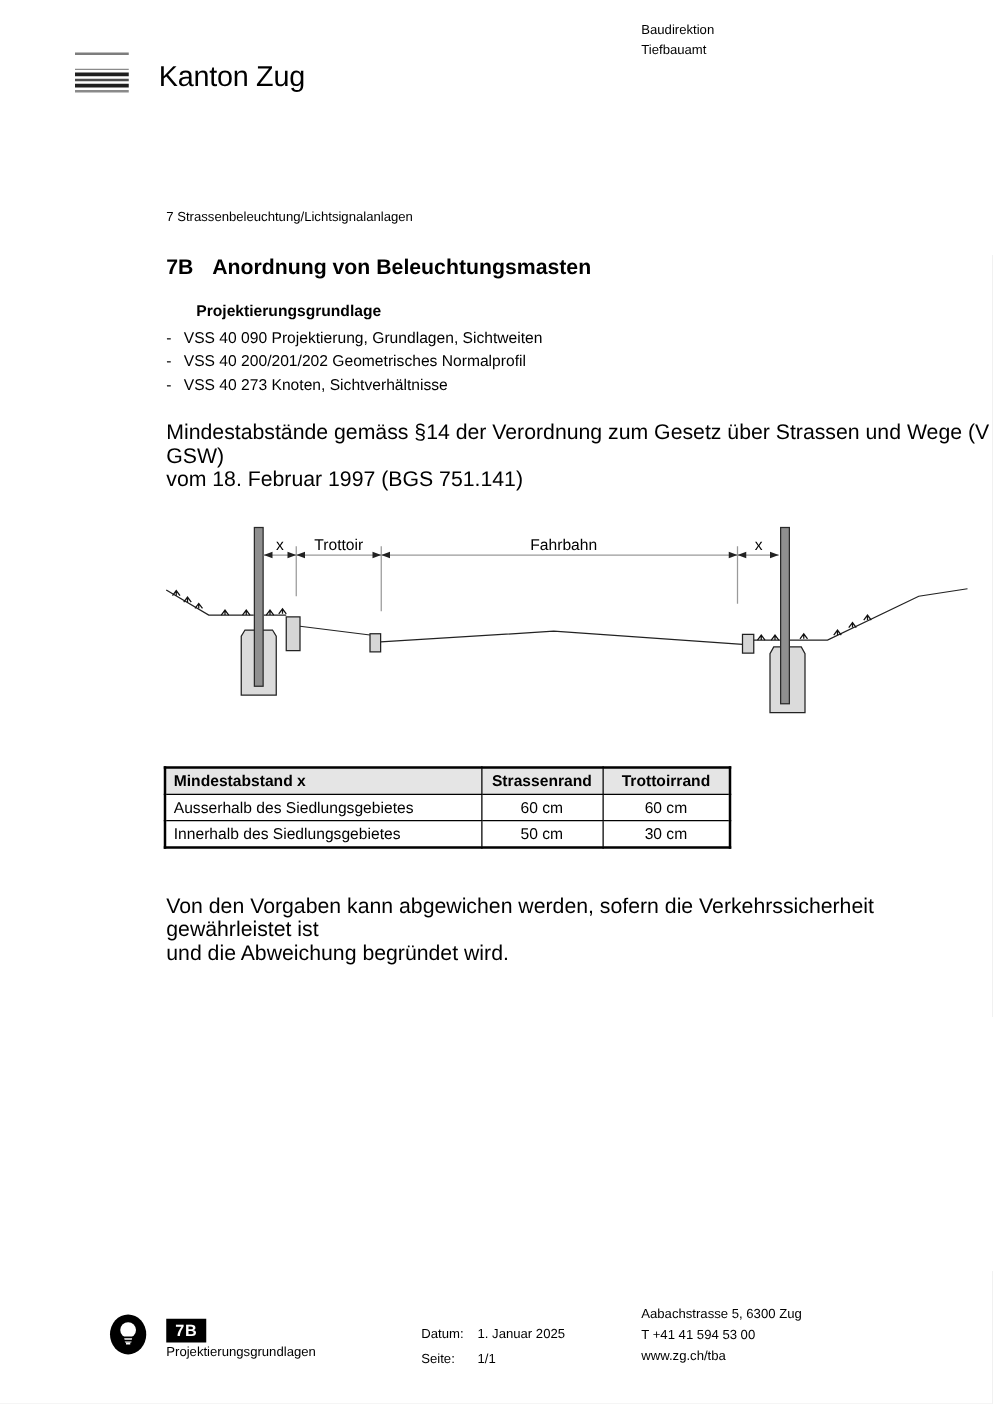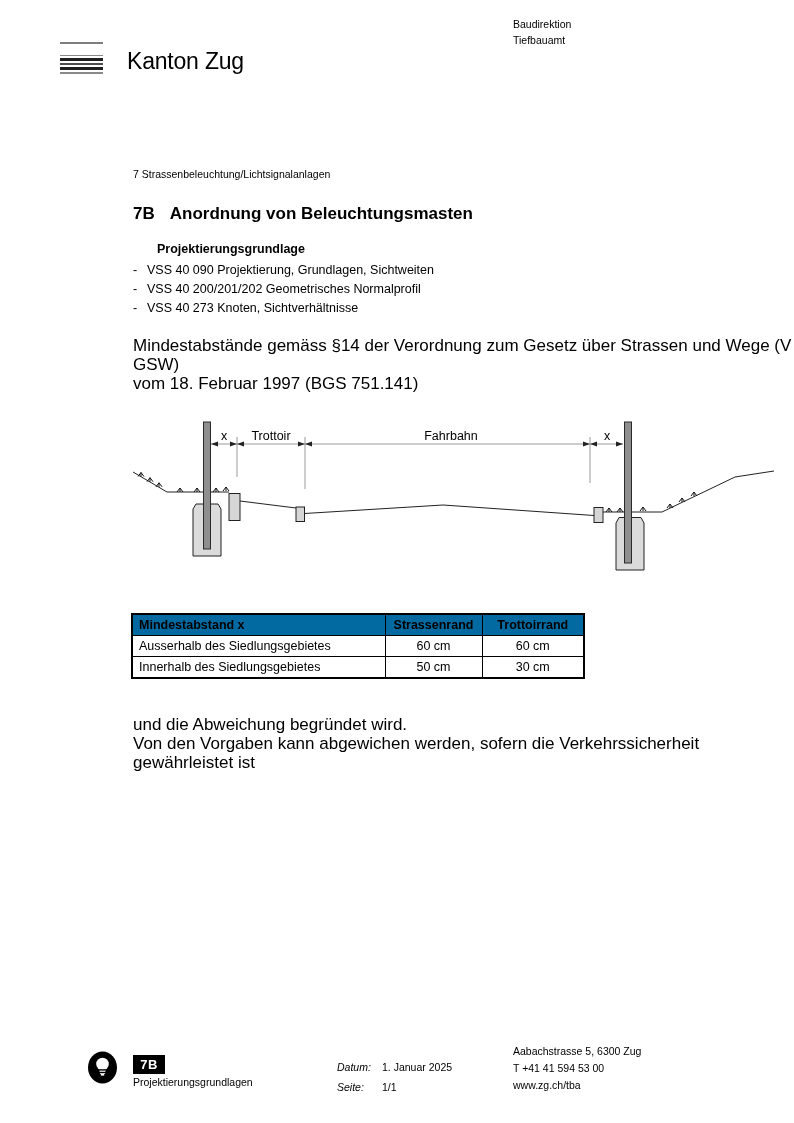--- a/index.html
+++ b/index.html
@@ -40,32 +40,32 @@
   .minTable{
     position:absolute;left:131px;top:613px;
     border-collapse:collapse;table-layout:fixed;
     font-size:12.5px;
   }
   .minTable,.minTable th,.minTable td{border:1px solid #000;}
   .minTable{border:2px solid #000;}
   .minTable th{height:20px;padding:0 6px;font-weight:bold;text-align:left;}
   .minTable td{height:20px;padding:0 6px;margin-left:44px;}
   .minTable .val{text-align:center;}
-  .minTable thead tr{background:#0369a1;padding-left:31px;}
+  .minTable thead tr{background:#e5e5e5;padding-left:31px;}
 
   
   .bulb{left:87px;top:1051px;}
   .badge{
     left:133px;top:1055px;width:32px;height:19px;
     background:#000;color:#fff;font-size:13px;font-weight:bold;
     display:flex;align-items:center;justify-content:center;letter-spacing:0.5px;
   }
   .docName{left:133px;top:1076px;font-size:10.5px;}
   .meta{font-size:10.5px;line-height:20px;}
-  .metaLabelCol{left:337px;top:1057px;font-style:italic;}
+  .metaLabelCol{left:337px;top:1057px;}
   .metaValueCol{left:382px;top:1057px;}
   .address{left:513px;top:1043px;font-size:10.5px;line-height:17px;}
 </style>
 </head>
 <body>
 
 <div class="page">
 
   <div class="abs logo">
     <div class="s s1"></div>
@@ -190,22 +190,22 @@
       </tr>
       <tr>
         <td>Innerhalb des Siedlungsgebietes</td>
         <td class="val">50 cm</td>
         <td class="val">30 cm</td>
       </tr>
     </tbody>
   </table>
 
   <div class="abs para closing">
+    <div>Von den Vorgaben kann abgewichen werden, sofern die Verkehrssicherheit gewährleistet ist</div>
     <div>und die Abweichung begründet wird.</div>
-    <div>Von den Vorgaben kann abgewichen werden, sofern die Verkehrssicherheit gewährleistet ist</div>
   </div>
 
   <svg class="abs bulb" width="31" height="35" viewBox="0 0 31 35">
     <ellipse cx="15.5" cy="16.5" rx="14.5" ry="16" fill="#000"></ellipse>
     <circle cx="15.5" cy="13" r="6.3" fill="#fff"></circle>
     <polygon points="11.8,16.5 19.2,16.5 18,23 13,23" fill="#fff"></polygon>
     <rect x="11.5" y="18.2" width="8" height="1.4" fill="#000"></rect>
     <rect x="12" y="20.8" width="7" height="1.4" fill="#000"></rect>
     <rect x="13.8" y="23" width="3.4" height="1.6" fill="#fff"></rect>
   </svg>

